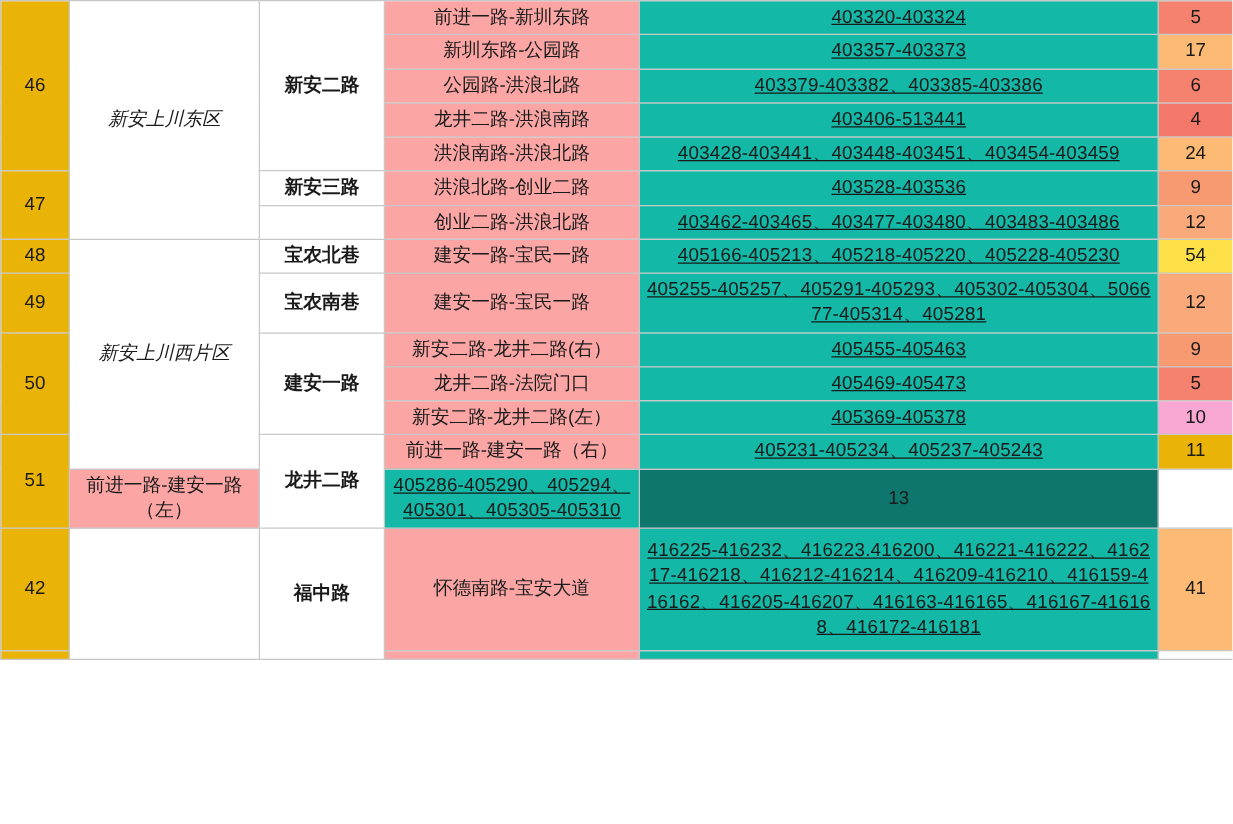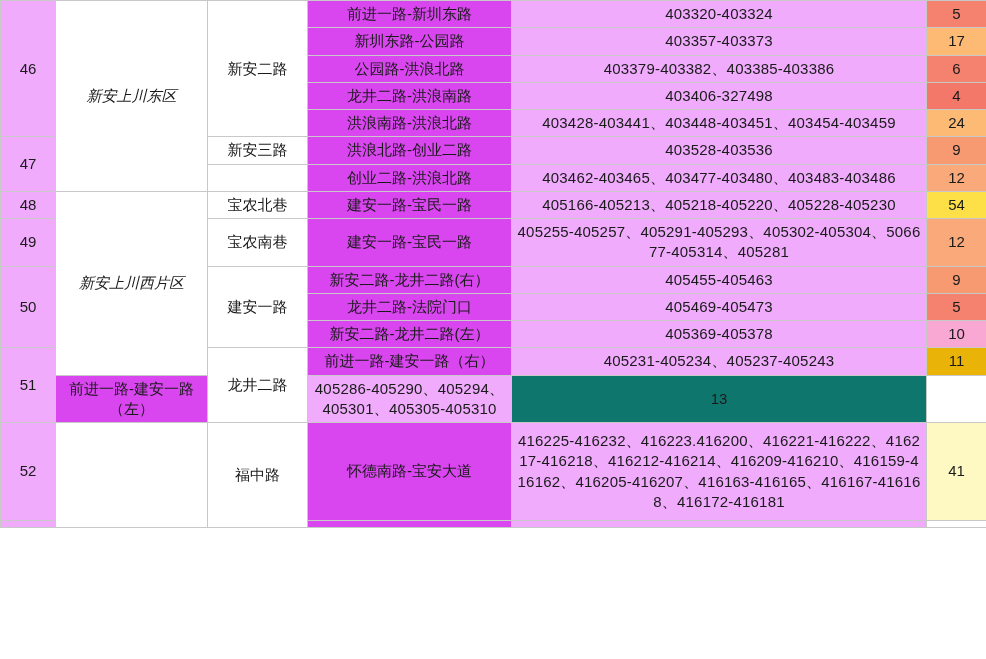--- a/index.html
+++ b/index.html
@@ -34,41 +34,43 @@
   }
   
   col.c-index { width: 55px; }
   col.c-area  { width: 152px; }
   col.c-road  { width: 100px; }
   col.c-seg   { width: 204px; }
   col.c-range { width: 415px; }
   col.c-count { width: 60px; }
 
   td.index {
-    background: #f0abfc;
+    background: #eab308;
     font-size: 16px;
     margin-left: 20px;
   }
   td.area {
     background: #ffffff;
     font-size: 15px;
     font-style: italic;
   }
   td.road {
     background: #ffffff;
     font-size: 15px;
+    font-weight: bold;
   }
   td.seg {
-    background: #d946ef;
+    background: #fca5a5;
     font-size: 15px;
   }
   td.range {
-    background: #f0abfc;
+    background: #14b8a6;
     font-size: 15px;
     letter-spacing: 0.2px;
+    text-decoration: underline;
   }
   td.count {
     font-size: 15px;
     font-weight: normal;
   }
   td.blank {
     background: #ffffff;
   }
 </style>
 </head>
@@ -102,21 +104,21 @@
       </tr>
 
       <tr>
         <td class="seg">公园路-洪浪北路</td>
         <td class="range">403379-403382、403385-403386</td>
         <td class="count" style="background:#f4826e">6</td>
       </tr>
 
       <tr>
         <td class="seg">龙井二路-洪浪南路</td>
-        <td class="range">403406-327498</td>
+        <td class="range">403406-513441</td>
         <td class="count" style="background:#f4786a">4</td>
       </tr>
 
       <tr>
         <td class="seg">洪浪南路-洪浪北路</td>
         <td class="range">403428-403441、403448-403451、403454-403459</td>
         <td class="count" style="background:#fdba74">24</td>
       </tr>
 
       <tr>
@@ -179,26 +181,26 @@
         <td class="count" style="background:#eab308">11</td>
       </tr>
 
       <tr>
         <td class="seg">前进一路-建安一路（左）</td>
         <td class="range">405286-405290、405294、405301、405305-405310</td>
         <td class="count" style="background:#0f766e">13</td>
       </tr>
 
       <tr style="height:98px">
-        <td class="index">52</td>
+        <td class="index">42</td>
         <td class="area blank" rowspan="2"></td>
         <td class="road" rowspan="2">福中路</td>
         <td class="seg">怀德南路-宝安大道</td>
         <td class="range">416225-416232、416223.416200、416221-416222、416217-416218、416212-416214、416209-416210、416159-416162、416205-416207、416163-416165、416167-416168、416172-416181</td>
-        <td class="count" style="background:#fef9c3">41</td>
+        <td class="count" style="background:#fdba74">41</td>
       </tr>
 
       <tr style="height:6px">
         <td class="index"></td>
         <td class="seg"></td>
         <td class="range"></td>
         <td class="count blank"></td>
       </tr>
 
     </tbody>

